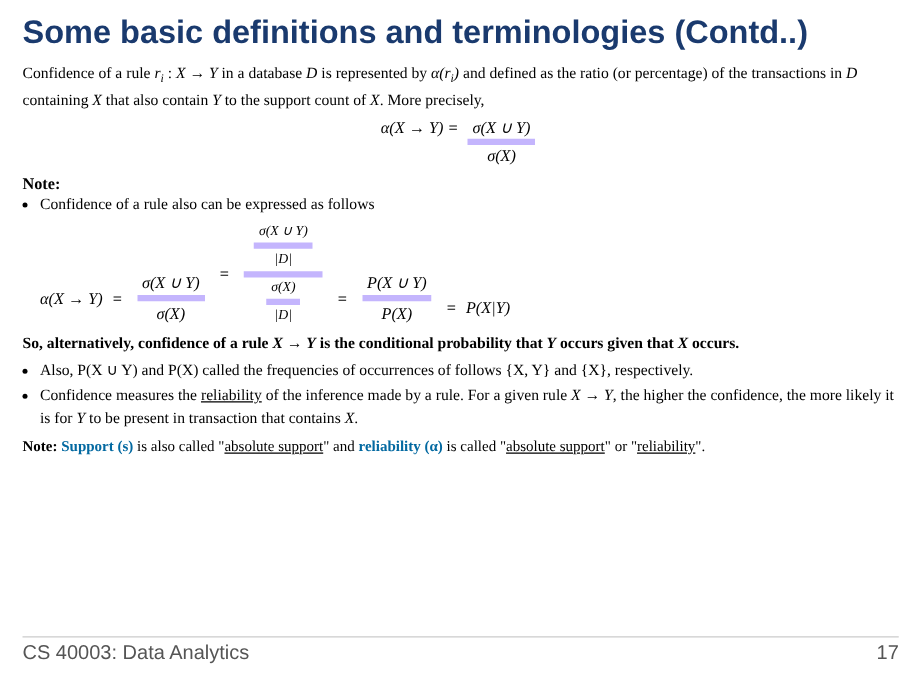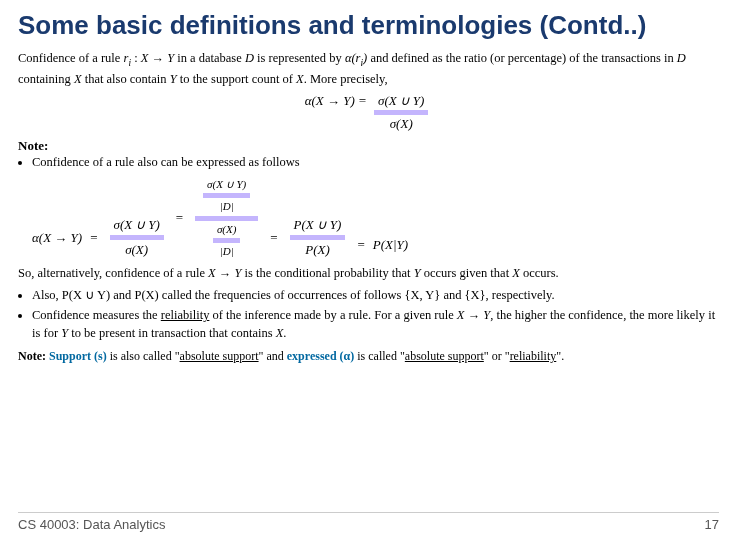--- a/index.html
+++ b/index.html
@@ -99,21 +99,21 @@
     .colored-red {
       color: #0369a1;
     }
     .footer {
       position: absolute;
       bottom: 8px;
       left: 18px;
       right: 18px;
       display: flex;
       justify-content: space-between;
-      font-size: 13px;
+      font-size: 16px;
       color: #555;
       font-family: Arial, sans-serif;
       border-top: 1px solid #ccc;
       padding-top: 4px;
     }
     .italic { font-style: italic; }
     .bold { font-weight: bold; }
     sub { font-size: 0.75em; vertical-align: sub; }
     .note-bottom {
       font-size: 12px;
@@ -188,35 +188,35 @@
           </div>
 
           <div class="formula-row">
             <span class="equals">=</span>
             <span class="italic">P(X|Y)</span>
           </div>
         </div>
       </li>
     </ul>
 
-    <div class="body-text" style="margin-left:0; margin-top:2px;">
+    <div class="body-text" style="margin-left:0; margin-top:2px;font-weight:bold;">
       So, alternatively, confidence of a rule <span class="italic">X</span> → <span class="italic">Y</span> is the conditional probability that <span class="italic">Y</span> occurs given that <span class="italic">X</span> occurs.
     </div>
 
     <ul class="bullet-list">
       <li class="bullet-item">
         Also, P(X ∪ Y) and P(X) called the frequencies of occurrences of follows {X, Y} and {X}, respectively.
       </li>
       <li class="bullet-item">
         Confidence measures the <span class="underline">reliability</span> of the inference made by a rule. For a given rule <span class="italic">X</span> → <span class="italic">Y</span>, the higher the confidence, the more likely it is for <span class="italic">Y</span> to be present in transaction that contains <span class="italic">X</span>.
       </li>
     </ul>
   </div>
 
   <div class="note-bottom">
-    <span class="bold">Note:</span> <span class="colored-red bold">Support (s)</span> is also called "<span class="underline">absolute support</span>" and <span class="colored-red bold">expressed (α)</span> is called "<span class="underline">absolute support</span>" or "<span class="underline">reliability</span>".
+    <span class="bold">Note:</span> <span class="colored-red bold">Support (s)</span> is also called "<span class="underline">absolute support</span>" and <span class="colored-red bold">reliability (α)</span> is called "<span class="underline">absolute support</span>" or "<span class="underline">reliability</span>".
   </div>
 
   <div class="footer">
     <span>CS 40003: Data Analytics</span>
     <span>17</span>
   </div>
 </div>
 
 </body></html>

